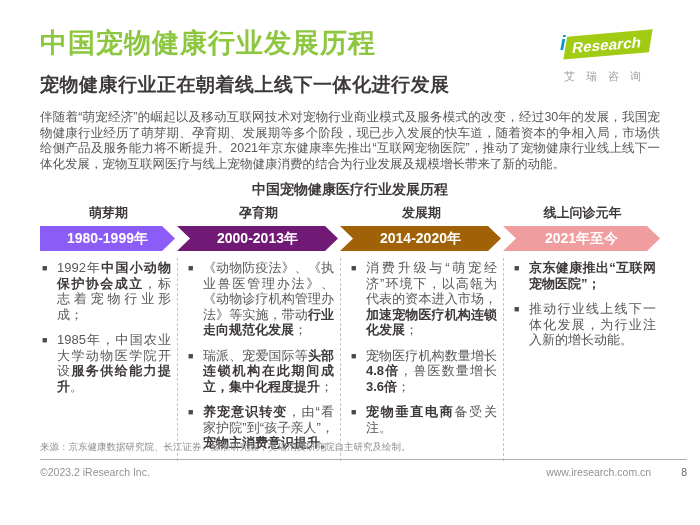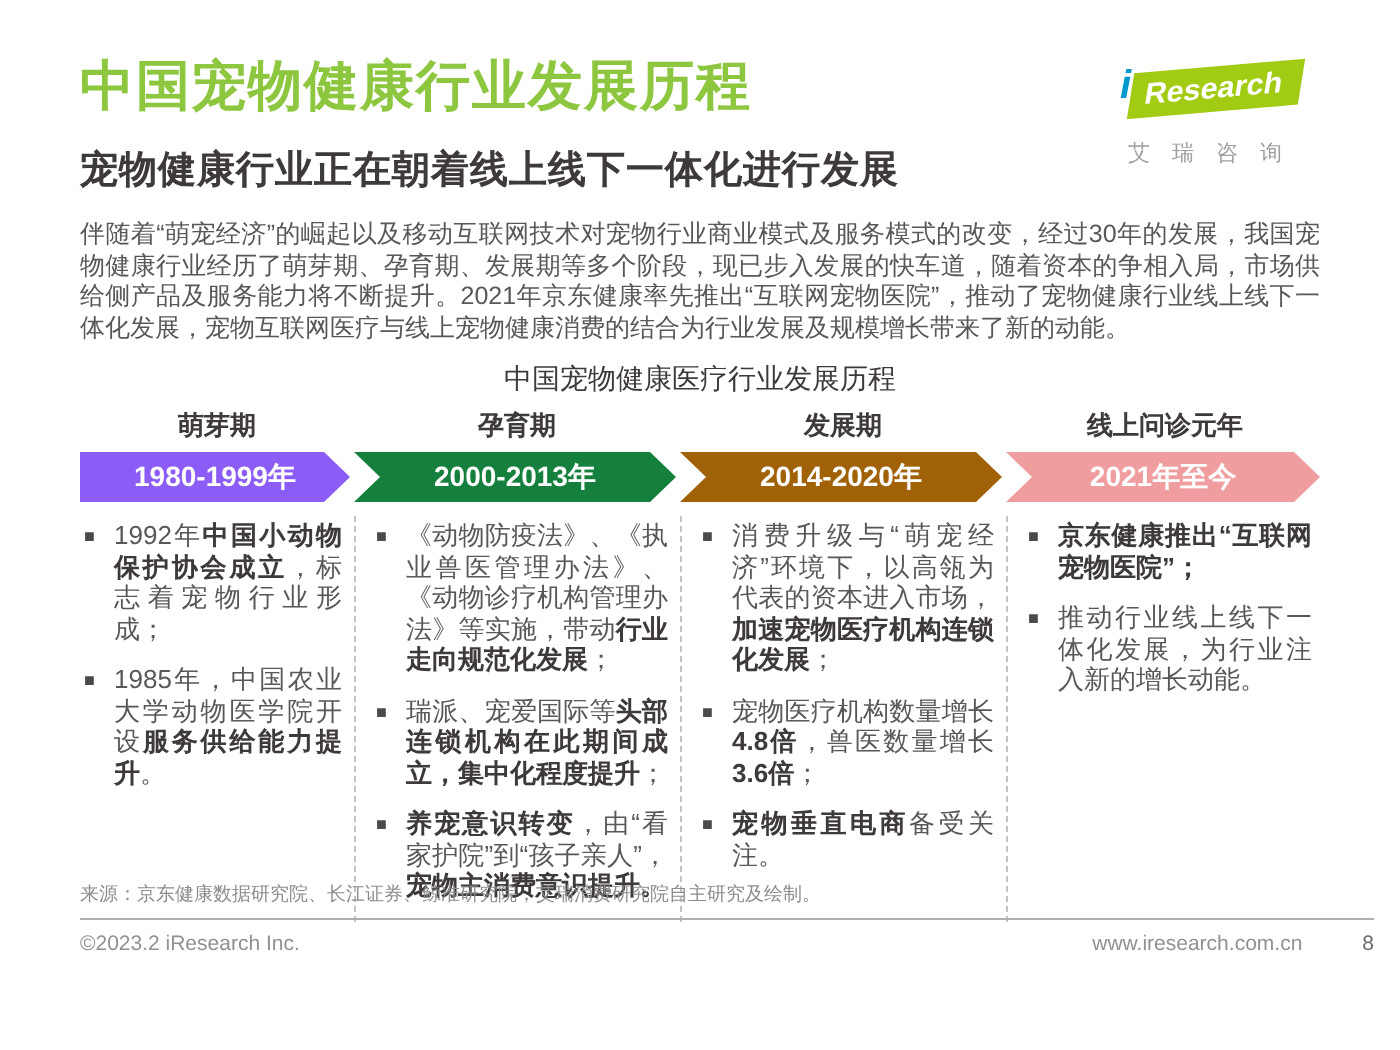--- a/index.html
+++ b/index.html
@@ -15,21 +15,21 @@
   .logo-mark { position:relative; height:30px; }
   .logo-i { position:absolute; left:2px; top:2px; color:#0099CC; font-weight:bold; font-style:italic; font-size:20px; z-index:2; }
   .logo-shape { position:absolute; left:8px; top:3px; display:inline-block; background:#A2CB14; color:#fff;
                 font-weight:bold; font-size:15px; padding:3px 9px 3px 7px; transform:skewX(-14deg) rotate(-5deg); }
   .logo-cn { margin-top:9px; padding-left:6px; font-size:11px; color:#9E9F9F; letter-spacing:11px; white-space:nowrap; }
 
   
   .intro { margin-top:12px; font-size:12.5px; line-height:15.5px; color:#595757; text-align:justify; }
 
   
-  .tl-title { margin-top:9px; text-align:center; font-size:14px; font-weight:normal; color:#3E3A39; }
+  .tl-title { margin-top:9px; text-align:center; font-size:14px; font-weight:bold; color:#3E3A39; }
   .tl-grid { display:grid; grid-template-columns:137px 163px 163px 159px; width:622px; }
   .labels-row { margin-top:5px; }
   .stage-label { text-align:center; font-size:13px; font-weight:bold; color:#3E3A39; }
   .arrows-row { margin-top:4px; }
   .arrow { height:25px; line-height:25px; text-align:center; color:#fff; font-weight:bold; font-size:14px;
            margin-right:2px;
            clip-path:polygon(0 0, calc(100% - 13px) 0, 100% 50%, calc(100% - 13px) 100%, 0 100%, 13px 50%); }
   .arrow.first { clip-path:polygon(0 0, calc(100% - 13px) 0, 100% 50%, calc(100% - 13px) 100%, 0 100%); }
   .headers-row { margin-top:9px; }
   .stage-header { text-align:center; font-size:13px; font-weight:bold; line-height:1.35; }
@@ -72,21 +72,21 @@
 
   <div class="tl-title">中国宠物健康医疗行业发展历程</div>
   <div class="tl-grid labels-row" id="tl-labels">
       <div class="stage-label">萌芽期</div>
       <div class="stage-label">孕育期</div>
       <div class="stage-label">发展期</div>
       <div class="stage-label">线上问诊元年</div>
     </div>
   <div class="tl-grid arrows-row" id="tl-arrows">
       <div class="arrow first" style="background: #8b5cf6;">1980-1999年</div>
-      <div class="arrow" style="background: #15803d; text-align: center;">2000-2013年</div>
+      <div class="arrow" style="background: #701a75; text-align: center;">2000-2013年</div>
       <div class="arrow" style="background: #a16207;">2014-2020年</div>
       <div class="arrow" style="background: rgb(240, 157, 160);">2021年至今</div>
     </div>
   <div class="tl-grid bullets-row" id="tl-bullets">
       <div class="stage-cell">
         <ul>
           <li><span class="marker">■</span><span>1992年</span><span class="b">中国小动物保护协会成立</span><span>，标志着宠物行业形成；</span></li>
           <li><span class="marker">■</span><span>1985年，中国农业大学动物医学院开设</span><span class="b">服务供给能力提升</span><span>。</span></li>
         </ul>
       </div>

